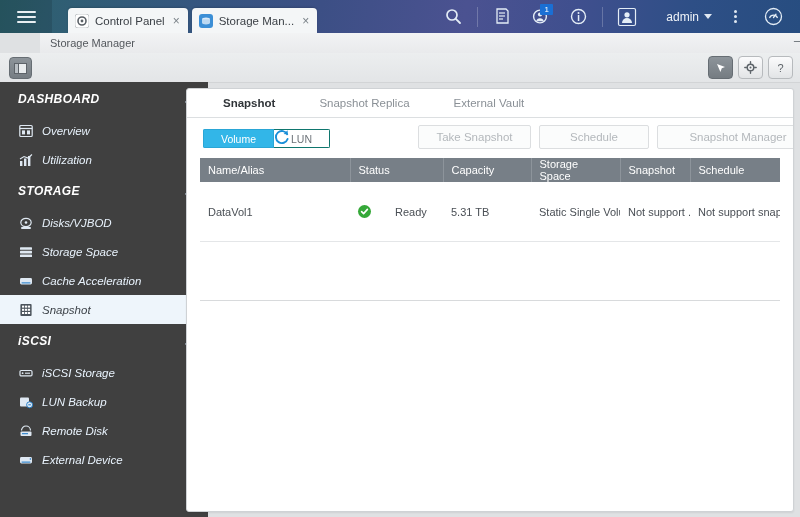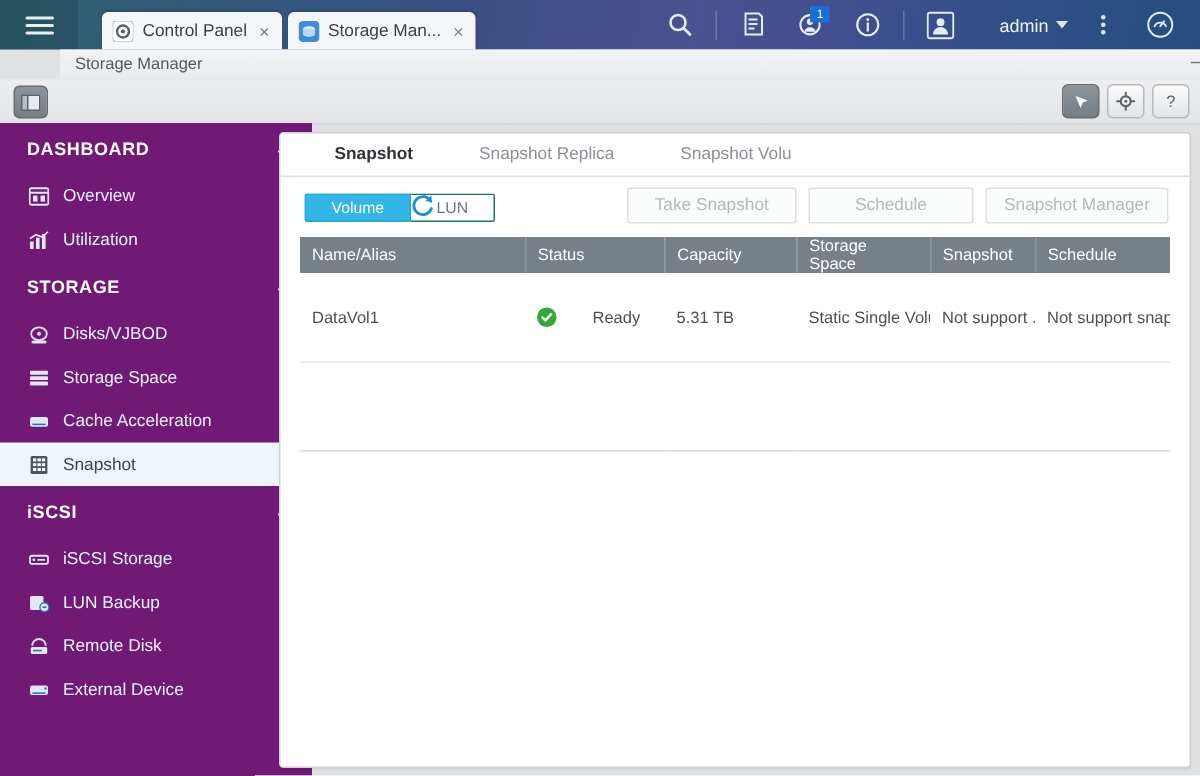--- a/index.html
+++ b/index.html
@@ -76,22 +76,23 @@
   .tbtn{
     width:23px;height:21px;border-radius:4px;
     background:linear-gradient(#fbfbfc,#e2e4e6);border:1px solid #b7babd;
     display:flex;align-items:center;justify-content:center;color:#5d6369;font-size:11px;
   }
   .tbtn.dark{background:linear-gradient(#8d949a,#757c82);border-color:#666d73;color:#fff;}
 
   
   .sidebar{
     position:absolute;left:0;top:82px;width:208px;height:435px;
-    background:#701a75;
+    background:#404040;
     overflow:hidden;
+    font-style:italic;
   }
   .sgroup{
     height:34px;display:flex;align-items:center;
     padding:0 12px 0 18px;color:#ffffff;font-size:12px;font-weight:bold;letter-spacing:.4px;
   }
   .sgroup .gcaret{margin-left:auto;color:#cfe3f7;font-size:11px;}
   .sitem{
     height:29px;display:flex;align-items:center;gap:9px;padding-left:18px;
     color:#e8f2fc;font-size:11.5px;
   }
@@ -120,21 +121,21 @@
   .seg .off{background:#ffffff;color:#6d7379;border-left:none;}
   .refresh{position:absolute;left:86px;top:10px;width:18px;height:18px;}
 
   .abtn{
     position:absolute;top:7px;height:22px;border:1px solid #dcdee0;border-radius:2px;
     background:#fbfcfc;color:#b4b8bc;font-size:11.5px;
     display:flex;align-items:center;justify-content:center;
   }
   .abtn.b1{left:231px;width:111px;}
   .abtn.b2{left:352px;width:108px;}
-  .abtn.b3{left:470px;width:120px;}
+  .abtn.b3{left:470px;width:120px;padding-left:20px;}
 
   table.grid{border-collapse:collapse;width:580px;margin:0 13px;table-layout:fixed;}
   table.grid th{
     background:#777f87;color:#ffffff;font-size:11px;font-weight:normal;text-align:left;
     height:23px;padding:0 8px;border-right:1px solid #8d949b;
   }
   table.grid th:last-child{border-right:none;}
   table.grid td{
     height:27px;padding:16px 8px;font-size:11px;color:#4a4f55;
     border-bottom:1px solid #e4e6e8;background:#fff;
@@ -435,21 +436,21 @@
       <span>External Device</span>
     </div>
 
   </div>
 
   <div class="content">
 
     <div class="ctabs">
       <div class="ctab active">Snapshot</div>
       <div class="ctab">Snapshot Replica</div>
-      <div class="ctab">Snapshot Volu</div>
+      <div class="ctab">External Vault</div>
     </div>
 
     <div class="actionrow">
 
       <div class="seg">
         <div class="on">Volume</div>
         <div class="off">LUN</div>
       </div>
 
       <div class="refresh">

